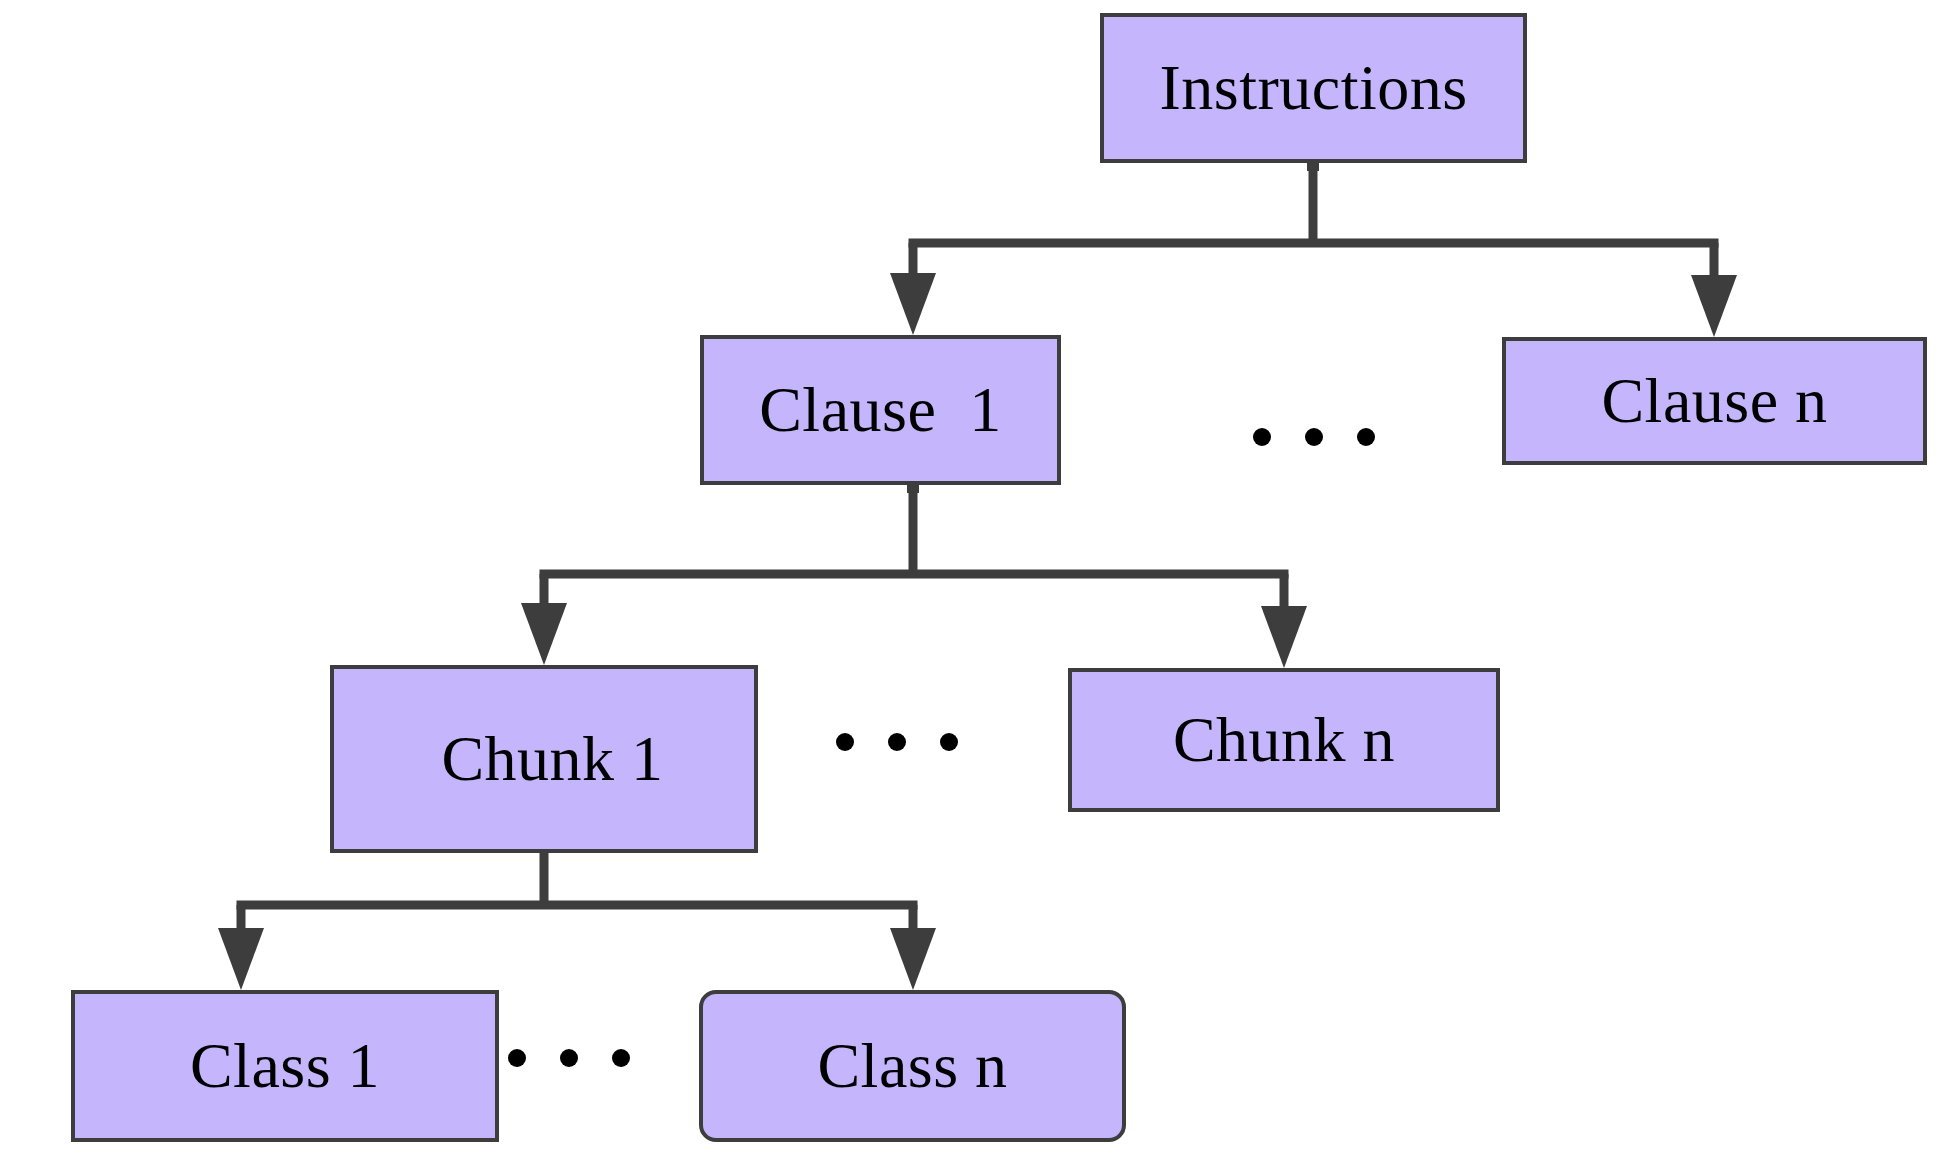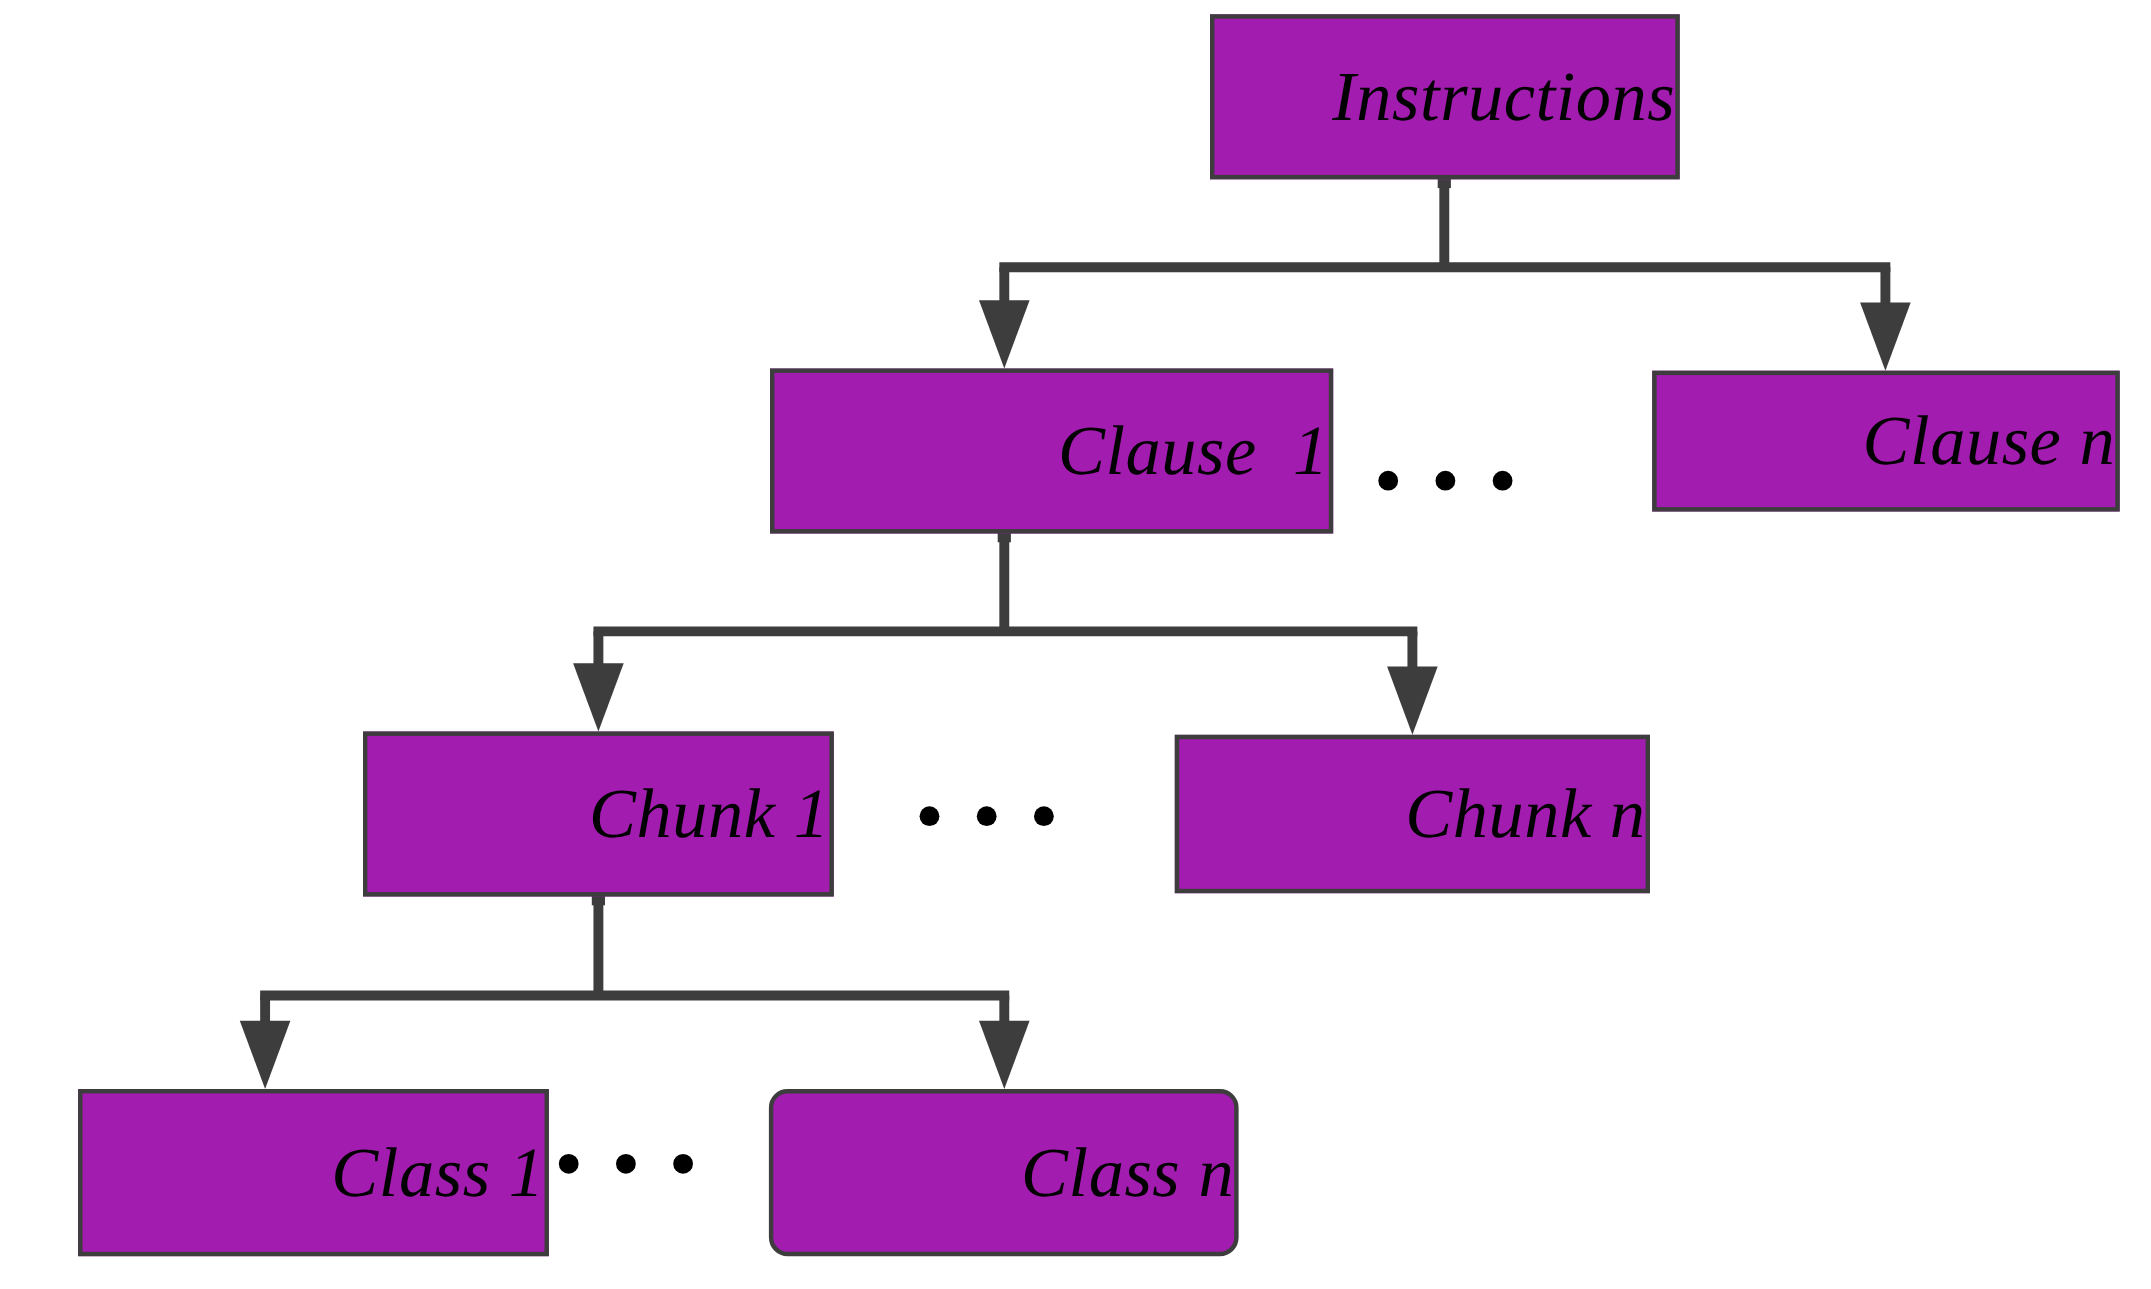--- a/index.html
+++ b/index.html
@@ -15,26 +15,25 @@
     position: relative;
     width: 1955px;
     height: 1172px;
     background: #ffffff;
     overflow: hidden;
   }
   .node-box {
     position: absolute;
     box-sizing: border-box;
     border: 4px solid #3d3d3d;
-    background: #a21caf;
+    background: #c4b5fd;
     display: flex;
     align-items: center;
-    justify-content: flex-end;
+    justify-content: center;
     z-index: 3;
-    font-style: italic;
   }
   .node-label {
     font-family: "Liberation Serif", "DejaVu Serif", serif;
     font-size: 64px;
     line-height: 1;
     color: #000000;
     white-space: pre;
     letter-spacing: 0.5px;
   }
   .ellipsis {
@@ -84,32 +83,32 @@
       <line x1="236.5" y1="905" x2="917.5" y2="905" stroke="#3d3d3d" stroke-width="9" stroke-linecap="butt"></line>
       <line x1="241" y1="905" x2="241" y2="932" stroke="#3d3d3d" stroke-width="9" stroke-linecap="butt"></line>
       <polygon points="218,928 264,928 241,990" fill="#3d3d3d"></polygon>
       <line x1="913" y1="905" x2="913" y2="932" stroke="#3d3d3d" stroke-width="9" stroke-linecap="butt"></line>
       <polygon points="890,928 936,928 913,990" fill="#3d3d3d"></polygon>
     </svg>
   <div id="node-layer">
       <div class="node-box" style="left: 1100px; top: 13px; width: 427px; height: 150px;">
         <span class="node-label">Instructions</span>
       </div>
-      <div class="node-box" style="left: 700px; top: 335px; width: 512px; height: 150px;">
+      <div class="node-box" style="left: 700px; top: 335px; width: 361px; height: 150px;">
         <span class="node-label">Clause  1</span>
       </div>
       <div class="node-box" style="left: 1502px; top: 337px; width: 425px; height: 128px;">
         <span class="node-label">Clause n</span>
       </div>
       <div class="ellipsis" style="left: 1253px; top: 428px;">
         <span class="dot" style="width: 18px; height: 18px; margin-right: 34px;"></span>
         <span class="dot" style="width: 18px; height: 18px; margin-right: 34px;"></span>
         <span class="dot" style="width: 18px; height: 18px; margin-right: 0px;"></span>
       </div>
-      <div class="node-box" style="left: 330px; top: 665px; width: 428px; height: 150px; padding-left: 17px;">
+      <div class="node-box" style="left: 330px; top: 665px; width: 428px; height: 188px; padding-left: 17px;">
         <span class="node-label">Chunk 1</span>
       </div>
       <div class="node-box" style="left: 1068px; top: 668px; width: 432px; height: 144px;">
         <span class="node-label">Chunk n</span>
       </div>
       <div class="ellipsis" style="left: 836px; top: 733px;">
         <span class="dot" style="width: 18px; height: 18px; margin-right: 34px;"></span>
         <span class="dot" style="width: 18px; height: 18px; margin-right: 34px;"></span>
         <span class="dot" style="width: 18px; height: 18px; margin-right: 0px;"></span>
       </div>

